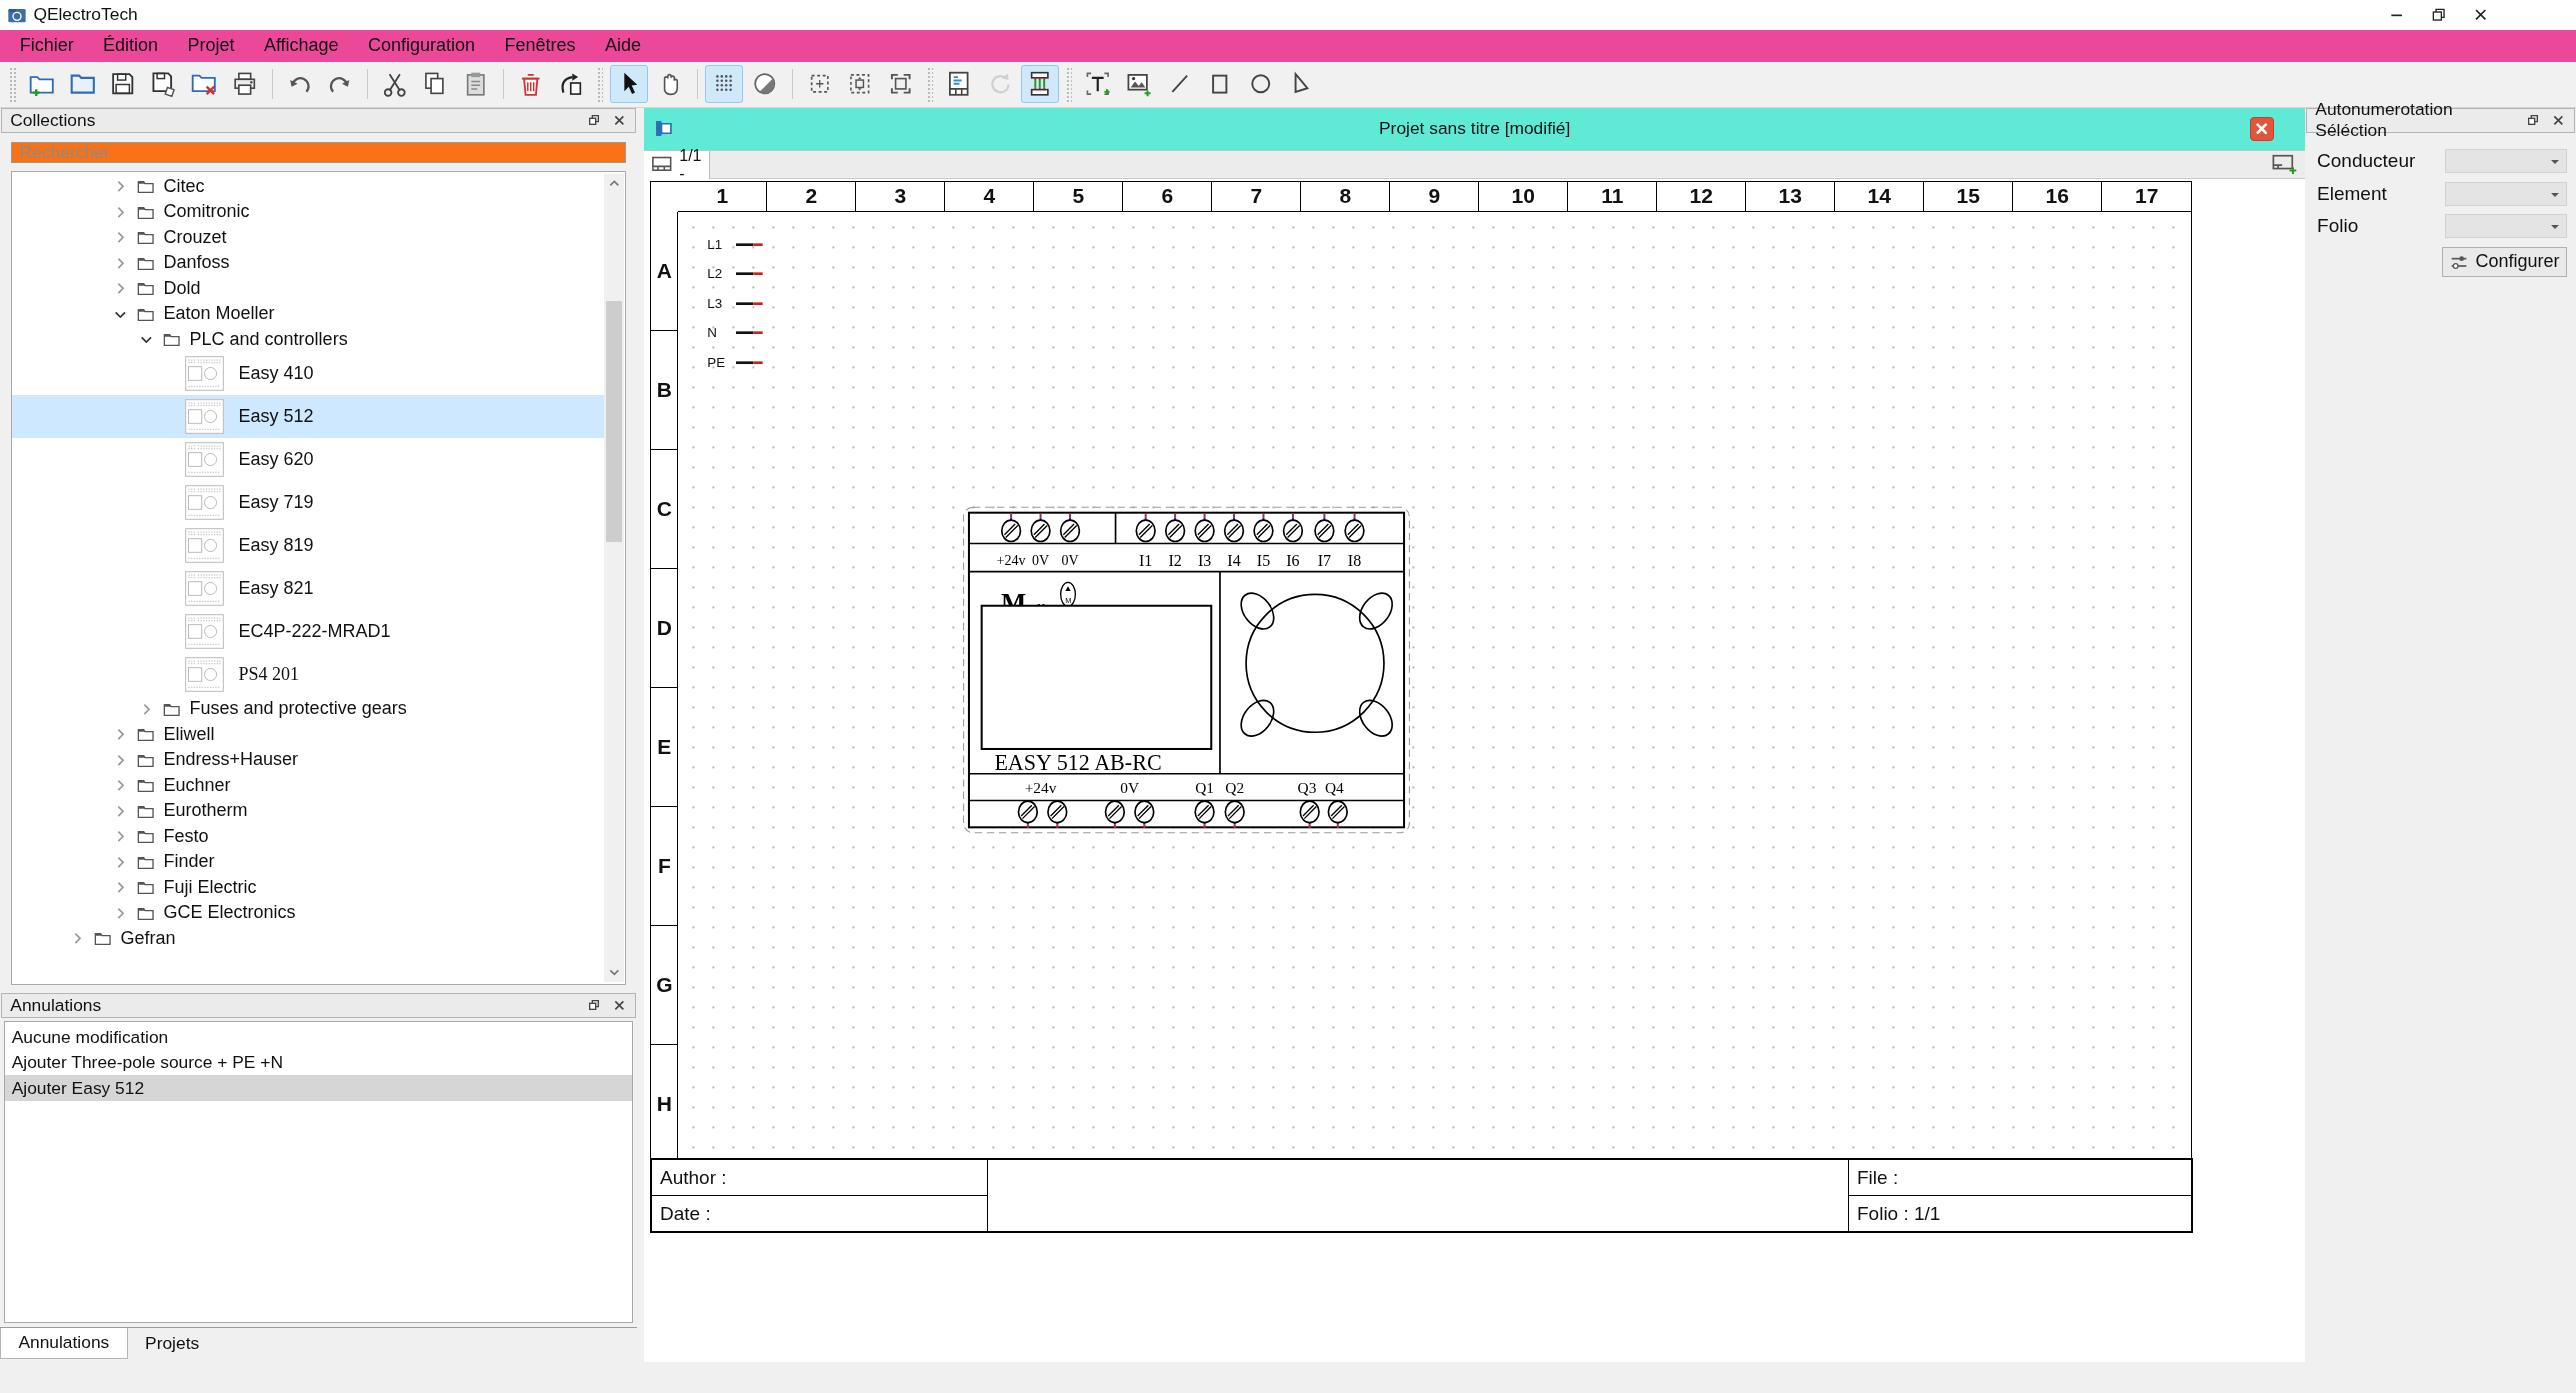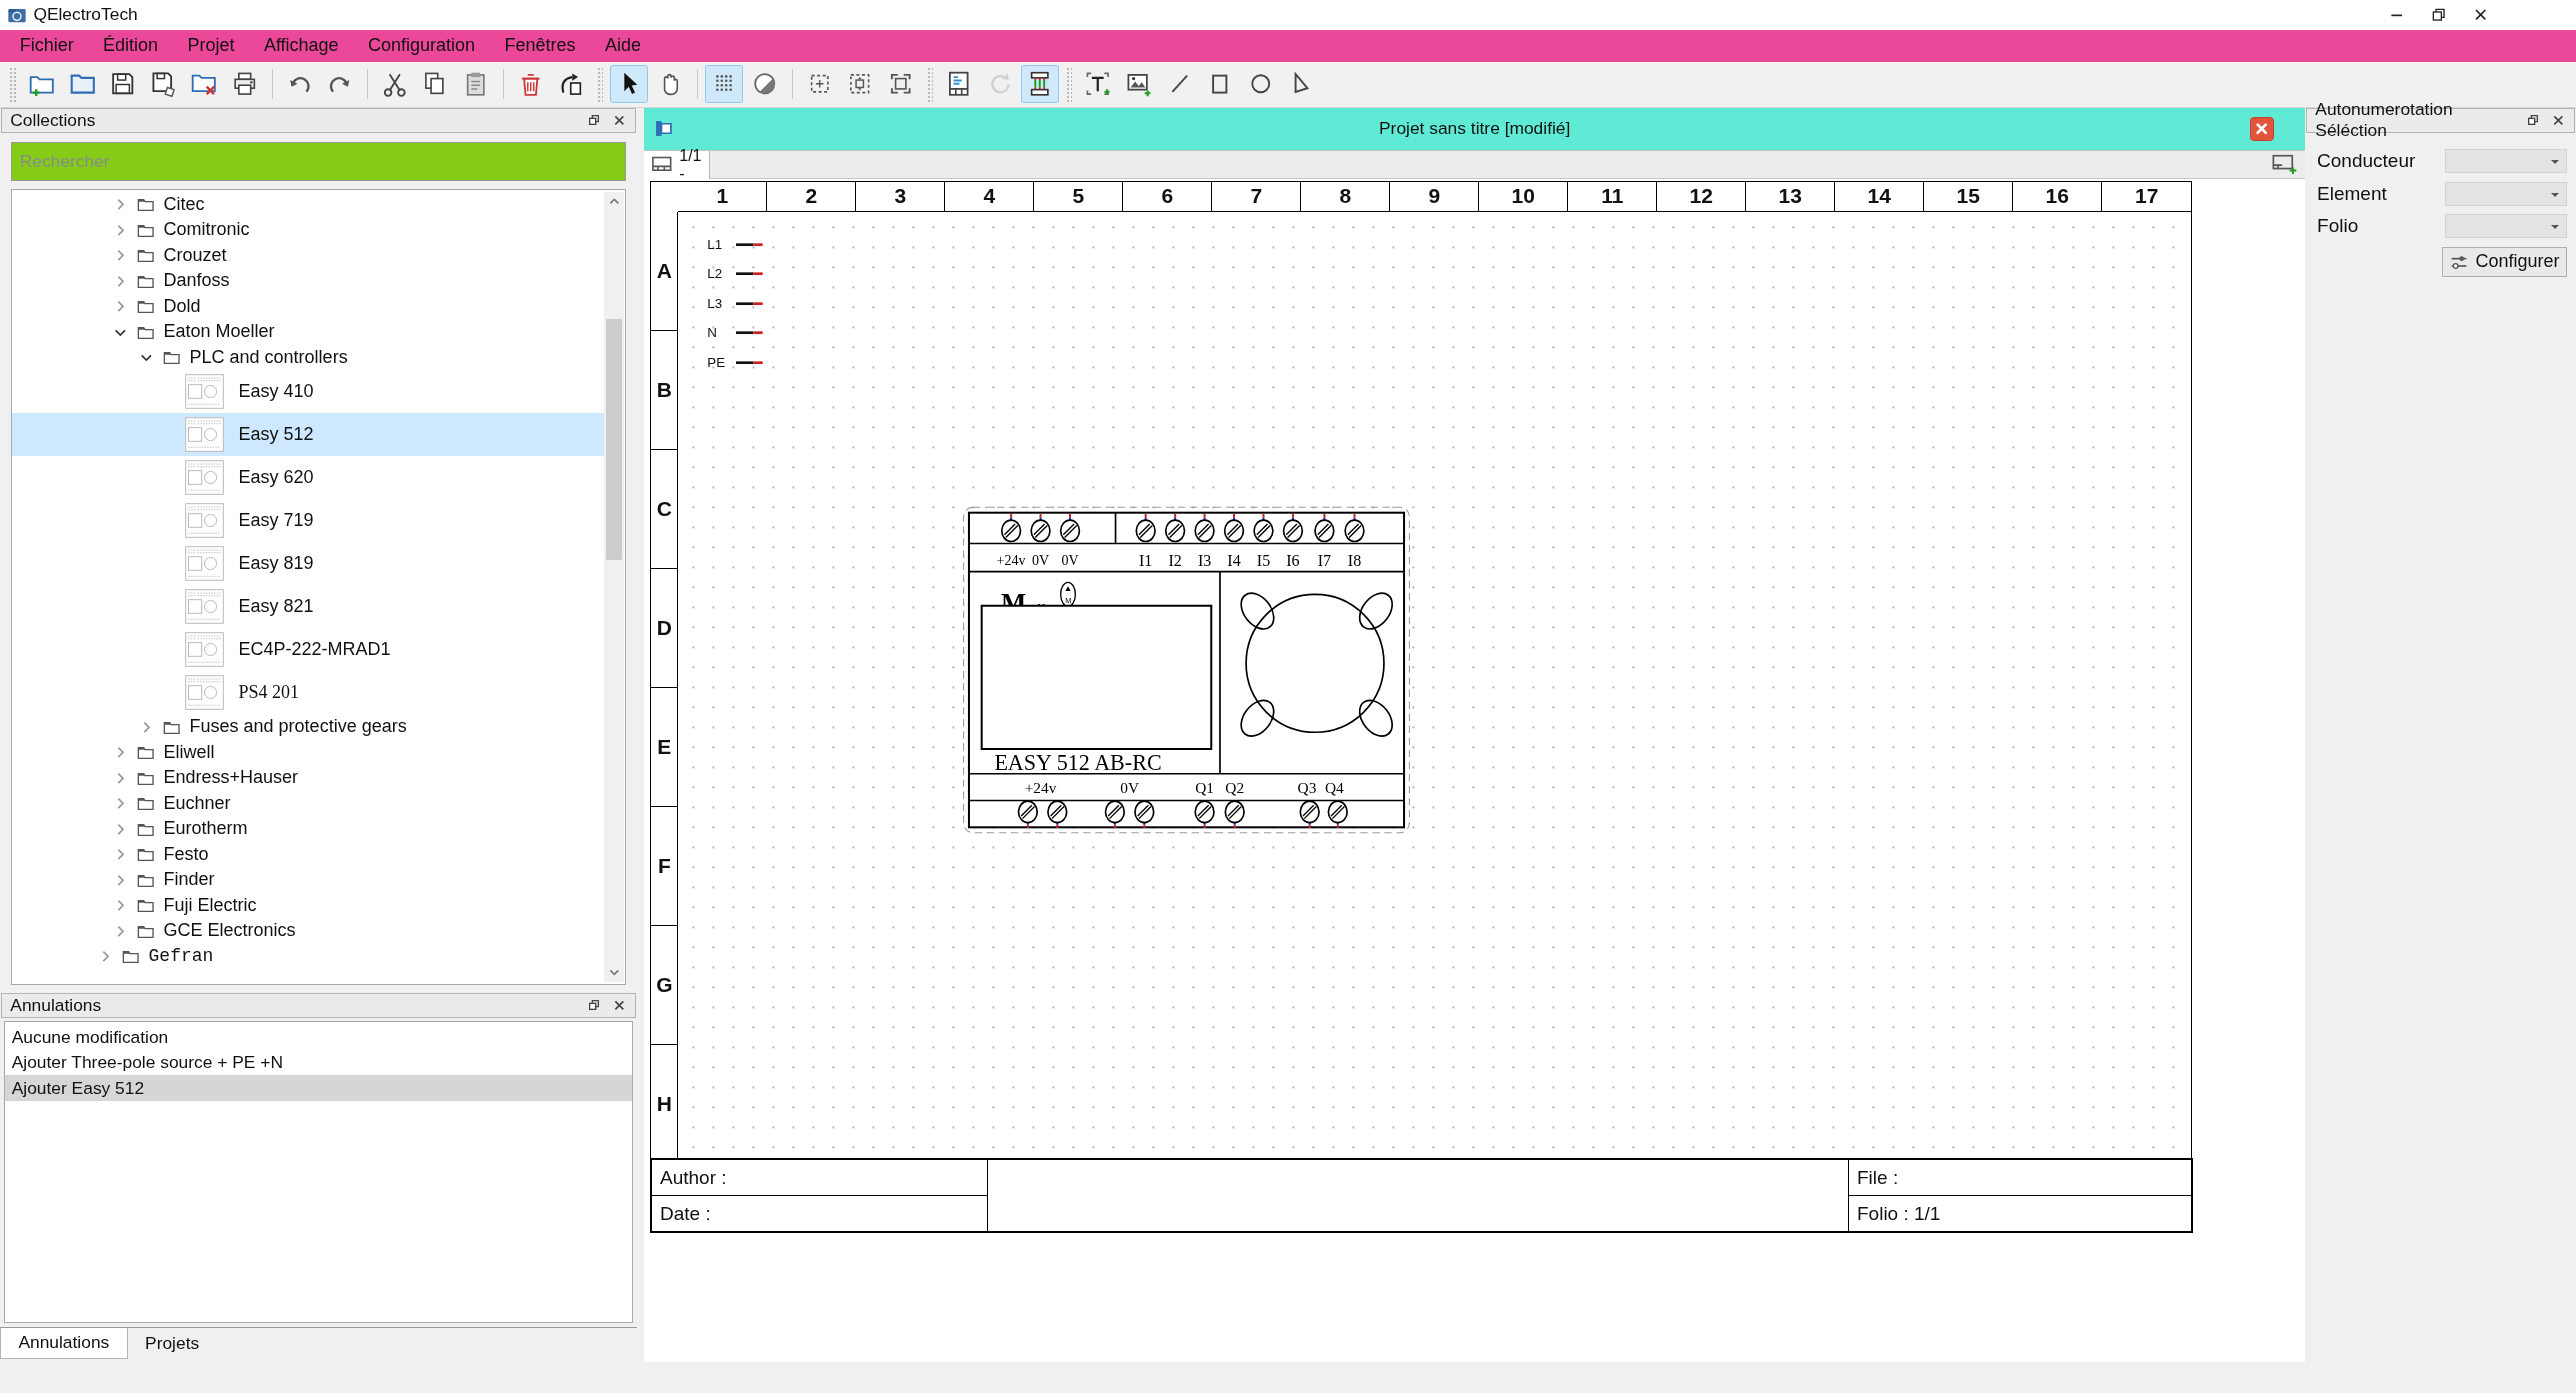--- a/index.html
+++ b/index.html
@@ -18,21 +18,21 @@
   .tb-handle { width:6.7px; height:35px; margin:0 5.4px;
     background-image:radial-gradient(circle,#b9b9b9 1.1px,transparent 1.1px); background-size:4px 4px; }
   .main { display:flex; height:1254px; }
   
   .left-dock { width:637px; background:#f0f0f0; display:flex; flex-direction:column; }
   .panel-title { height:25.5px; background:#ebebeb; border:0.7px solid #b4b4b4; margin:0 1.3px; display:flex; align-items:center; padding:0 8px; }
   .panel-title .pt-label { font-size:17.4px; color:#111; flex:1; }
   .pt-ic { margin-left:10.7px; display:flex; }
   .collections { flex:1 1 auto; display:flex; flex-direction:column; min-height:0; }
   .search-wrap { padding:9.4px 10.7px 6.7px 10.7px; }
-  .search-input { width:100%; height:39px; border:0.7px solid #999; background:#84cc16; font-size:17.4px; color:#333; padding:0 8px; font-family:"Liberation Sans",sans-serif; }
+  .search-input { width:100%; height:21px; border:0.7px solid #999; background:#f97316; font-size:17.4px; color:#333; padding:0 8px; font-family:"Liberation Sans",sans-serif; }
   .search-input::placeholder { color:#8a8a8a; }
   .tree { margin:1.3px 10.7px 8px 10.7px; background:#fff; border:0.7px solid #a8a8a8; flex:1; position:relative; overflow:hidden; }
   .tree-rows { position:absolute; inset:1.3px 21.4px 1.3px 0; }
   .trow { display:flex; align-items:center; }
   .trow.narrow { height:25.5px; }
   .trow.wide { height:43px; }
   .trow.selected { background:#cde8ff; }
   .chev { width:14.7px; height:14.7px; flex:0 0 14.7px; margin-right:9.4px; }
   .tfolder { width:17.4px; height:14.7px; flex:0 0 17.4px; margin-right:9.4px; }
   .tlabel { font-size:18px; color:#111; white-space:nowrap; }
@@ -751,21 +751,21 @@
                 </svg>
               </span>
               <span class="tfolder">
                 <svg width="17.4" height="14.7" viewBox="0 0 26 22">
                   <path d="M2 4 h8 l2 3 h12 v13 H2 z" fill="#fff" stroke="#555" stroke-width="2"></path>
                   <path d="M2 4 h8 l2 3 h-10 z" fill="#555"></path>
                 </svg>
               </span>
               <span class="tlabel">GCE Electronics</span>
             </div>
-            <div class="trow narrow" style="padding-left: 86px; font-family: Liberation Mono, monospace;">
+            <div class="trow narrow" style="padding-left: 58px;">
               <span class="chev">
                 <svg width="14.7" height="14.7" viewBox="0 0 22 22">
                   <path d="M8 4 l7 7 -7 7" fill="none" stroke="#9a9a9a" stroke-width="2.6"></path>
                 </svg>
               </span>
               <span class="tfolder">
                 <svg width="17.4" height="14.7" viewBox="0 0 26 22">
                   <path d="M2 4 h8 l2 3 h12 v13 H2 z" fill="#fff" stroke="#555" stroke-width="2"></path>
                   <path d="M2 4 h8 l2 3 h-10 z" fill="#555"></path>
                 </svg>

